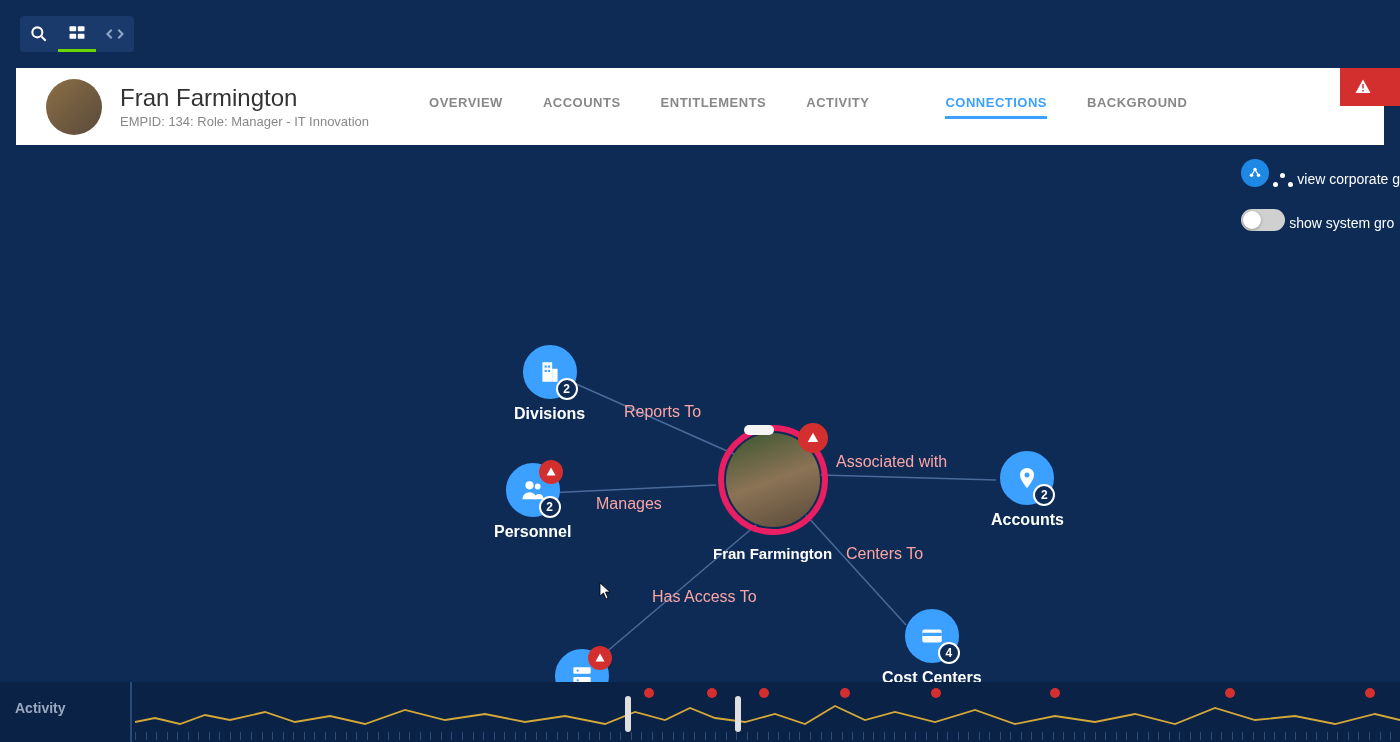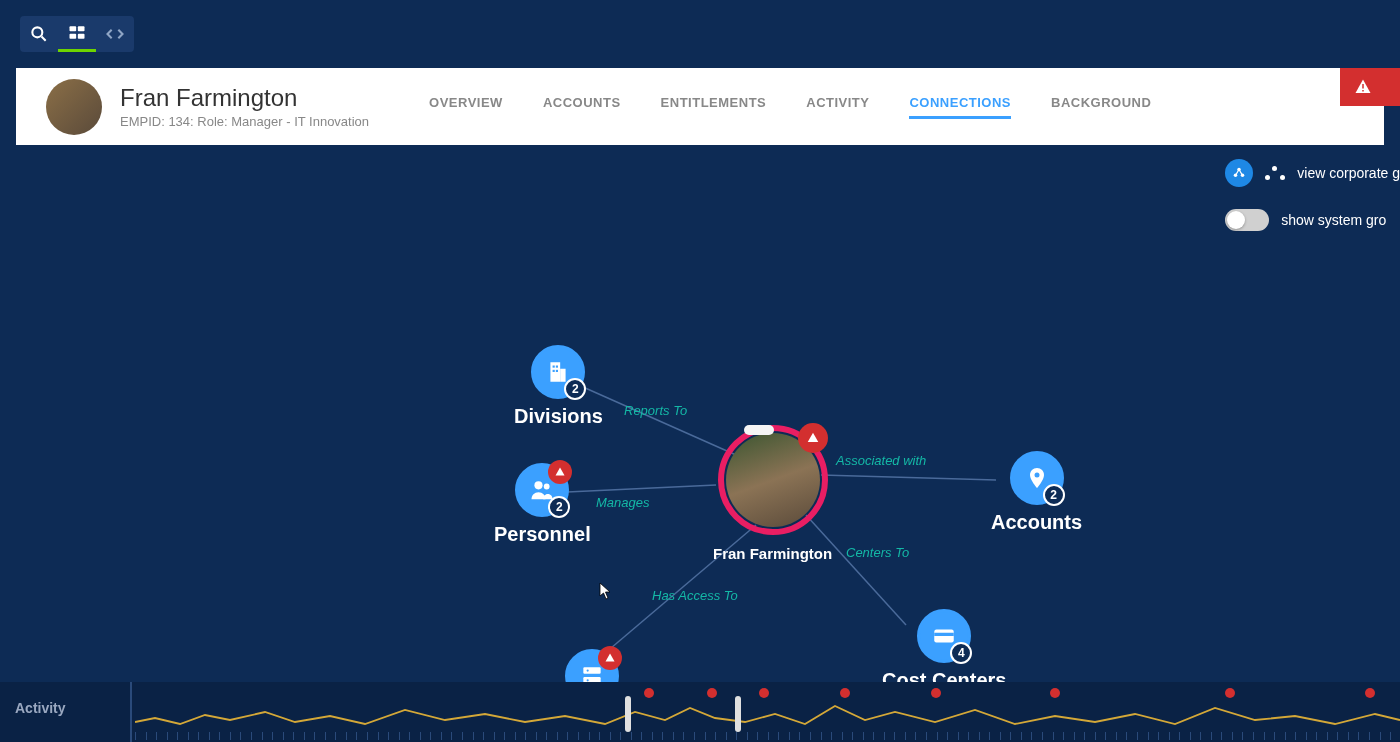--- a/index.html
+++ b/index.html
@@ -10,50 +10,50 @@
 .tool-btn { width: 38px; height: 36px; display: flex; align-items: center; justify-content: center; cursor: pointer; border: none; background: transparent; }
 .tool-btn.active { background: #1a3a6b; border-bottom: 3px solid #6dd400; }
 .tool-btn svg { width: 20px; height: 20px; }
 
 .header-bar { background: #fff; height: 77px; margin: 0 16px; display: flex; align-items: center; padding: 0 30px; position: relative; }
 .avatar-hdr { width: 56px; height: 56px; border-radius: 50%; background: linear-gradient(135deg,#8b6f47,#5a4a3a); margin-right: 18px; }
 .person-info h1 { font-size: 24px; font-weight: 400; color: #333; }
 .person-info .sub { font-size: 13px; color: #888; margin-top: 2px; }
 .tabs { display: flex; gap: 40px; margin-left: 60px; }
 .tab { font-size: 13px; font-weight: 600; color: #888; text-transform: uppercase; cursor: pointer; padding-bottom: 6px; letter-spacing: 0.5px; }
-.tab.active { color: #3ba0ff; border-bottom: 3px solid #3ba0ff; }
+.tab.active { color: #3ba0ff; border-bottom: 3px solid #3ba0ff; margin-left: 36px; }
 
 .alert-banner { position: absolute; right: 0; top: 68px; height: 38px; background: #d32f2f; color: #fff; display: flex; align-items: center; padding: 0 18px 0 14px; font-size: 13px; font-weight: 600; letter-spacing: 0.3px; }
 .alert-banner svg { margin-right: 10px; }
 
 .graph-area { position: absolute; top: 145px; left: 16px; right: 0; bottom: 60px; }
 
 .side-controls { position: absolute; right: 0; top: 14px; display: flex; flex-direction: column; gap: 22px; align-items: flex-start; }
-.side-row { display: flex; align-items: center; gap: 12px; color: #fff; font-size: 14px; }
+.side-row { display: flex; align-items: flex-end; gap: 4px; color: #fff; font-size: 14px; }
 .circ-btn { width: 28px; height: 28px; border-radius: 50%; background: #1e88e5; display: flex; align-items: center; justify-content: center; }
 .dots-icon { width: 20px; height: 14px; position: relative; }
 .dots-icon .d { width: 5px; height: 5px; background: #fff; border-radius: 50%; position: absolute; }
 .toggle { width: 44px; height: 22px; background: #d0d0d0; border-radius: 11px; position: relative; cursor: pointer; }
 .toggle .knob { width: 18px; height: 18px; background: #fff; border-radius: 50%; position: absolute; top: 2px; left: 2px; box-shadow: 0 1px 3px rgba(0,0,0,.3); }
 
 .node { position: absolute; display: flex; flex-direction: column; align-items: center; cursor: pointer; }
 .node-circle { width: 54px; height: 54px; border-radius: 50%; border: 3px solid #3ba0ff; background: #0d2b55; display: flex; align-items: center; justify-content: center; position: relative; }
 .node-circle.filled { background: #3ba0ff; }
-.node-label { color: #fff; font-size: 20px; font-weight: 600; margin-top: 6px; }
+.node-label { color: #fff; font-size: 16px; font-weight: 600; margin-top: 6px; }
 .count-badge { position: absolute; bottom: -4px; right: -4px; min-width: 22px; height: 22px; border-radius: 11px; background: #0d2b55; border: 2px solid #fff; color: #fff; font-size: 12px; font-weight: 700; display: flex; align-items: center; justify-content: center; }
 .alert-badge { position: absolute; top: -6px; right: -6px; width: 24px; height: 24px; border-radius: 50%; background: #d32f2f; display: flex; align-items: center; justify-content: center; }
 
 .center-node { position: absolute; left: 697px; top: 280px; display: flex; flex-direction: column; align-items: center; cursor: pointer; }
 .center-ring { width: 110px; height: 110px; border-radius: 50%; border: 6px solid #e91e63; position: relative; display: flex; align-items: center; justify-content: center; }
 .center-ring::before { content:''; position:absolute; top:-6px; left:20px; width:30px; height:10px; background:#f5f5f5; border-radius:5px; }
 .center-avatar { width: 94px; height: 94px; border-radius: 50%; background: linear-gradient(160deg,#3a5530 0%,#8b7355 50%,#5a4a3a 100%); }
 .center-alert { position: absolute; top: -8px; right: -6px; width: 30px; height: 30px; border-radius: 50%; background: #d32f2f; display: flex; align-items: center; justify-content: center; }
 .center-label { color: #fff; font-weight: 700; font-size: 15px; margin-top: 10px; }
 
-.edge-label { position: absolute; color: #14b8a6; font-size: 13px; white-space: nowrap; font-style: italic; }
+.edge-label { position: absolute; color: #fca5a5; font-size: 16px; white-space: nowrap; }
 svg.edges { position: absolute; top: 0; left: 0; width: 100%; height: 100%; pointer-events: none; }
 svg.edges line { stroke: #4a6a9a; stroke-width: 1.5; }
 
 .timeline { position: absolute; bottom: 0; left: 0; right: 0; height: 60px; background: #0a2245; }
 .timeline-label { position: absolute; left: 15px; top: 18px; color: #9aa8c0; font-size: 14px; font-weight: 600; }
 .tl-dots { position: absolute; top: 6px; left: 0; right: 0; height: 12px; }
 .tl-dot { position: absolute; width: 10px; height: 10px; border-radius: 50%; background: #d32f2f; top: 0; }
 .tl-chart { position: absolute; left: 135px; right: 0; top: 18px; height: 28px; }
 .tl-chart svg { width: 100%; height: 100%; }
 .tl-divider { position: absolute; left: 130px; top: 0; bottom: 0; width: 2px; background: #2a4a7a; }

